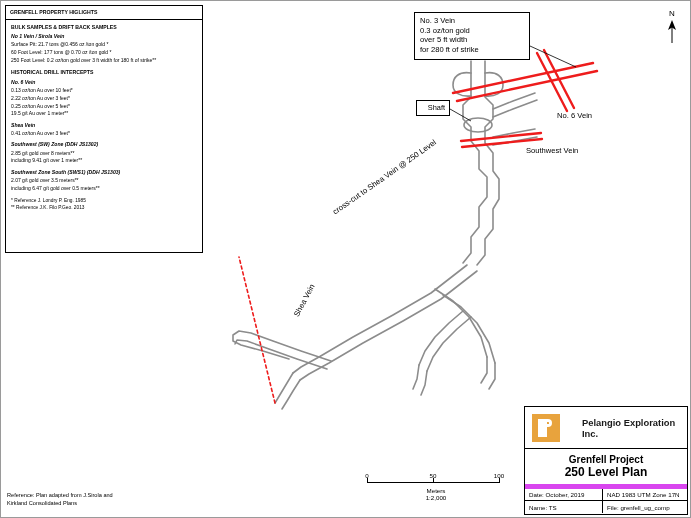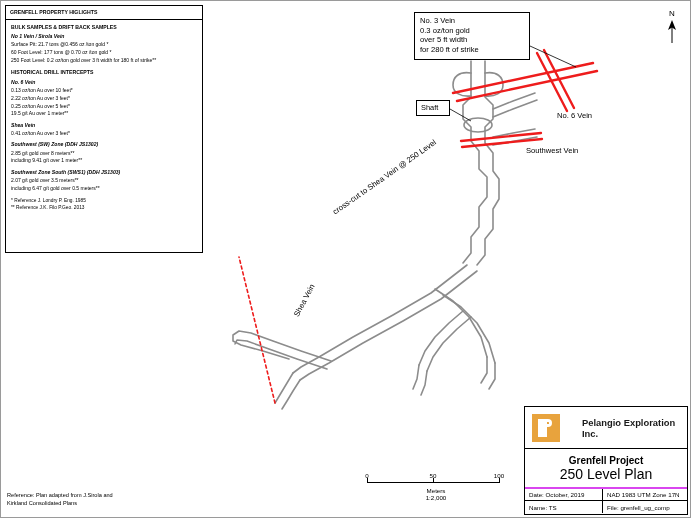--- a/index.html
+++ b/index.html
@@ -89,21 +89,21 @@
     left: 413px;
     top: 11px;
     width: 116px;
   }
   #shaft-callout {
     left: 415px;
     top: 99px;
     width: 34px;
     font-size: 7.4px;
     padding: 2px 4px 3px 4px;
-    text-align: left;
+    text-align: right;
   }
 
   
   .maplabel {
     position: absolute;
     font-size: 7.6px;
     white-space: nowrap;
   }
   #lbl-no6 { left: 556px; top: 110px; }
   #lbl-porphyry { left: 525px; top: 145px; }
@@ -185,34 +185,34 @@
     box-sizing: border-box;
   }
   #tb-company {
     font-size: 9.4px;
     font-weight: bold;
     margin-left: 22px;
     color: #1a1a1a;
   }
   #tb-project {
     height: 40px;
-    border-bottom: 2px solid #d946ef;
+    border-bottom: 5px solid #d946ef;
     display: flex;
     flex-direction: column;
     align-items: center;
     justify-content: center;
     box-sizing: border-box;
   }
   #tb-project .l1 {
     font-size: 10px;
     font-weight: bold;
   }
   #tb-project .l2 {
-    font-size: 14px;
-    font-weight: normal;
+    font-size: 12px;
+    font-weight: bold;
   }
   .tb-row {
     height: 12px;
     display: flex;
     box-sizing: border-box;
     font-size: 6.2px;
     align-items: center;
   }
   .tb-row.first { border-bottom: 1px solid #000; }
   .tb-cell-l {

